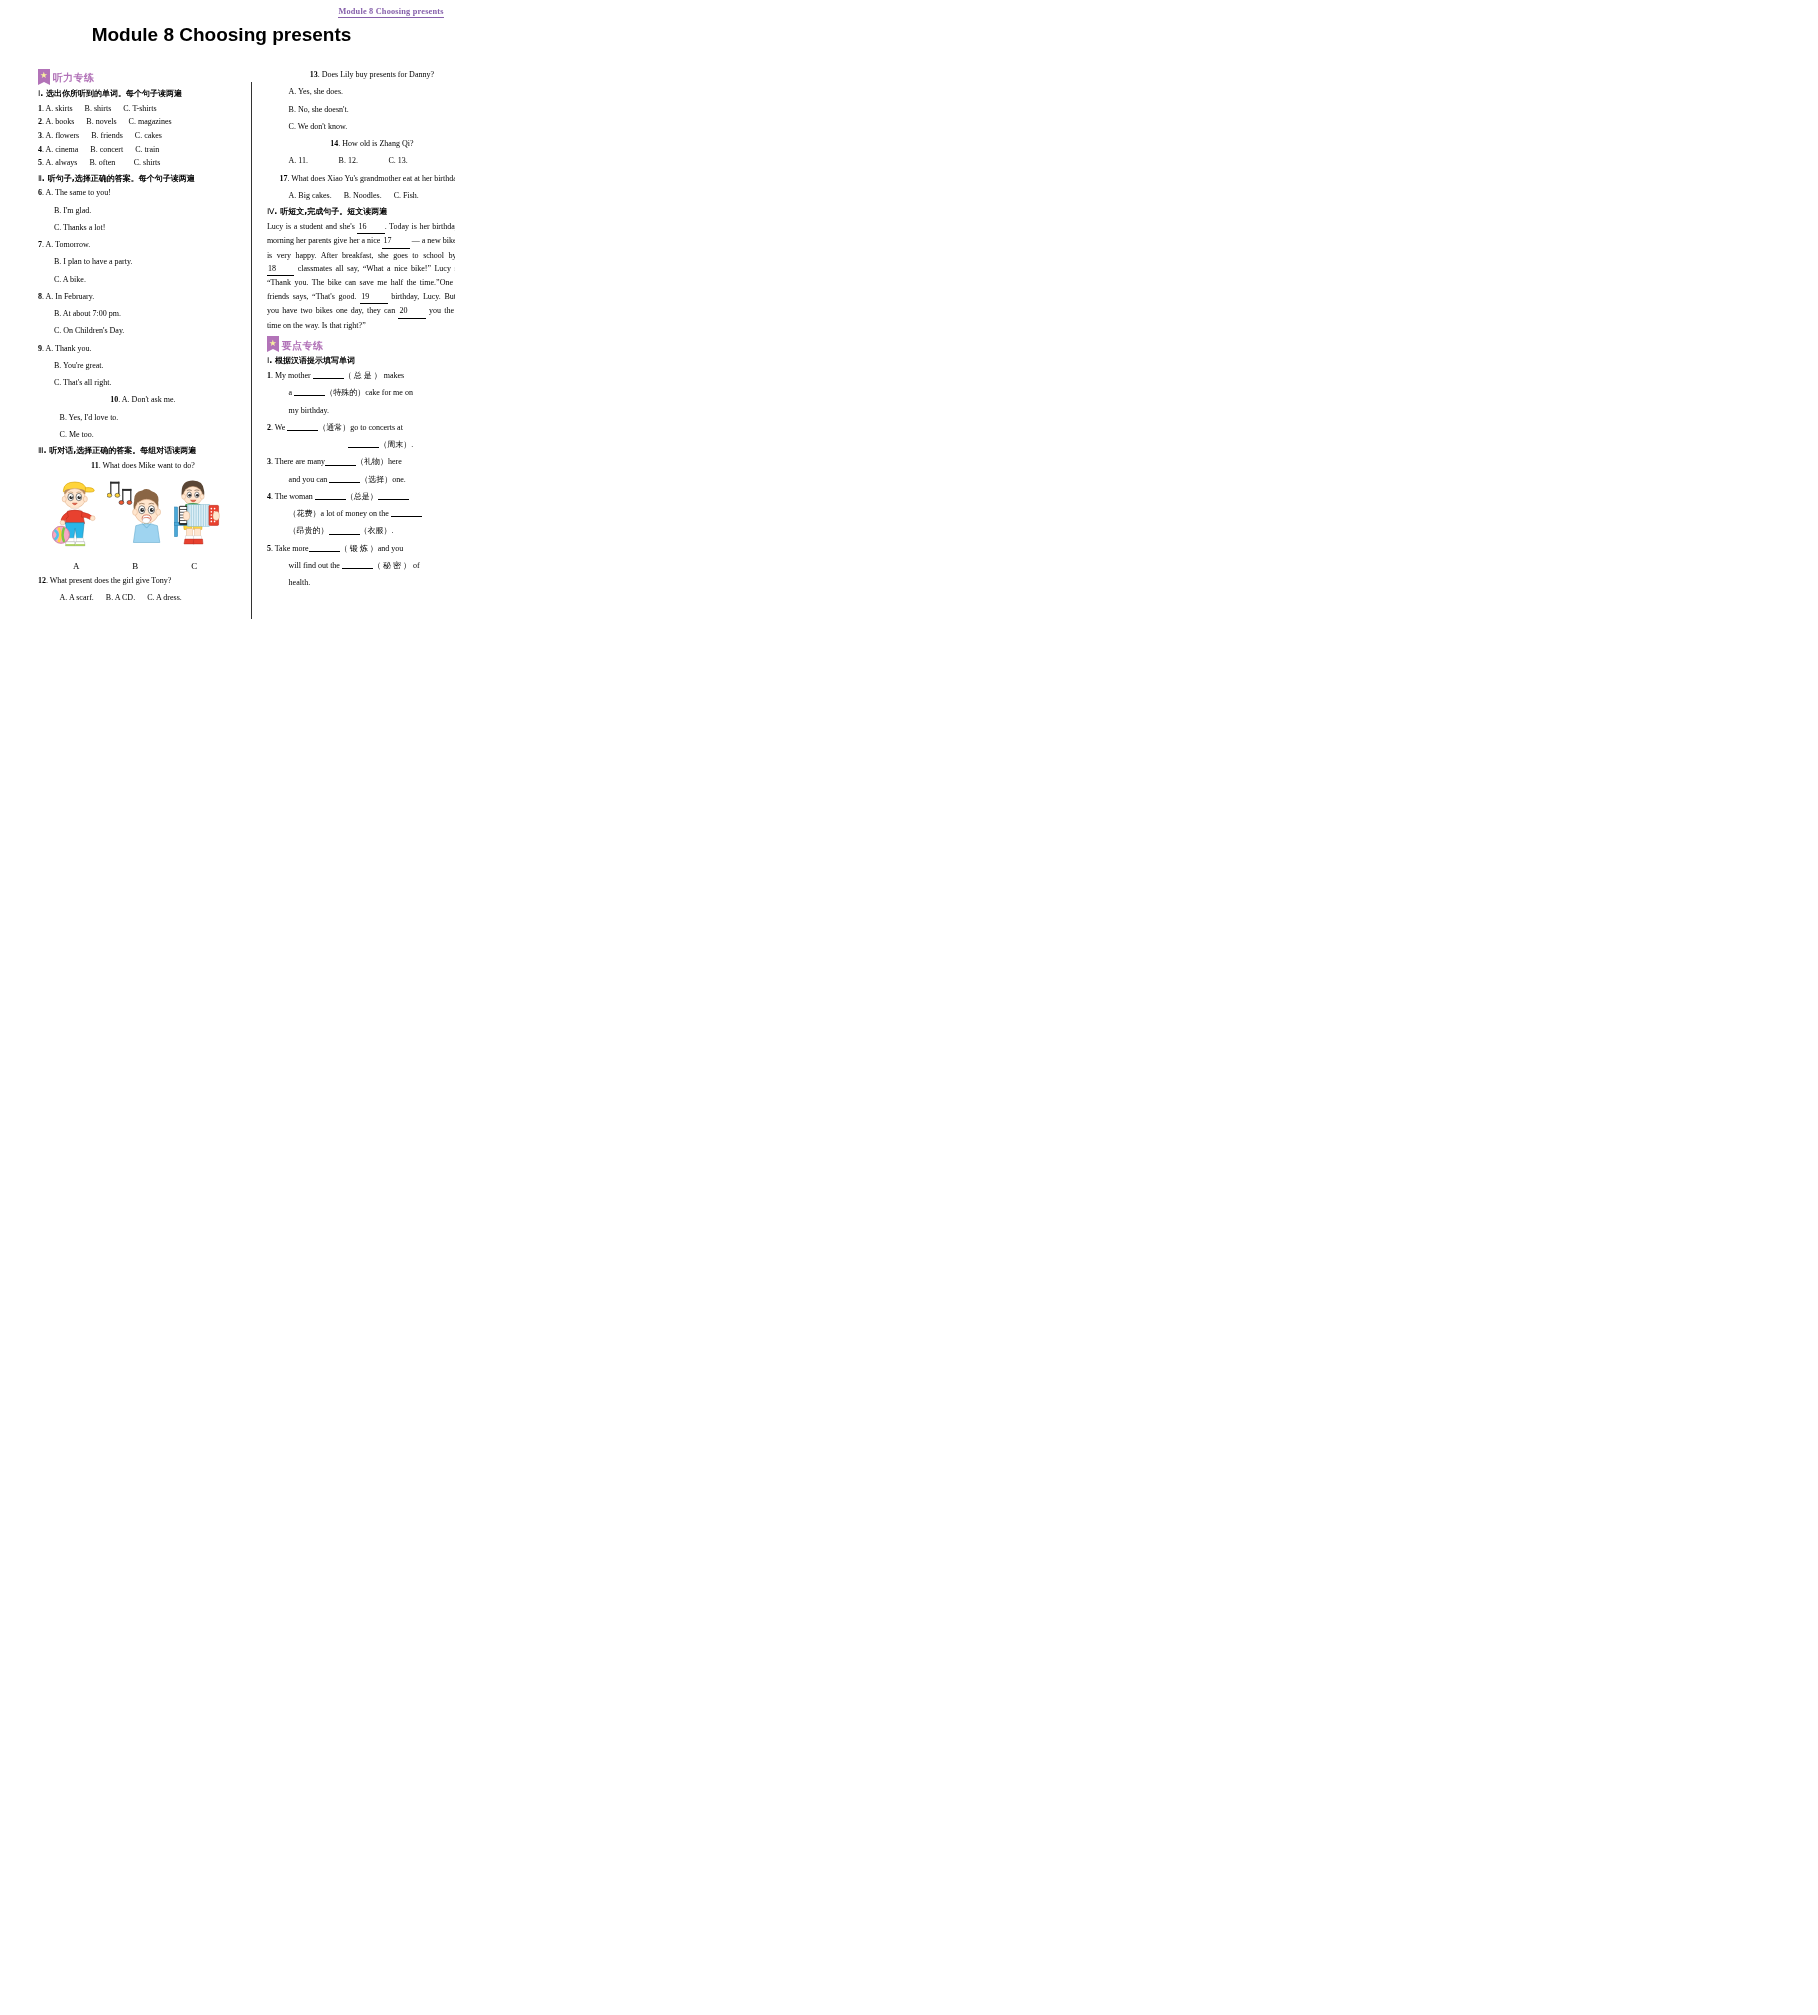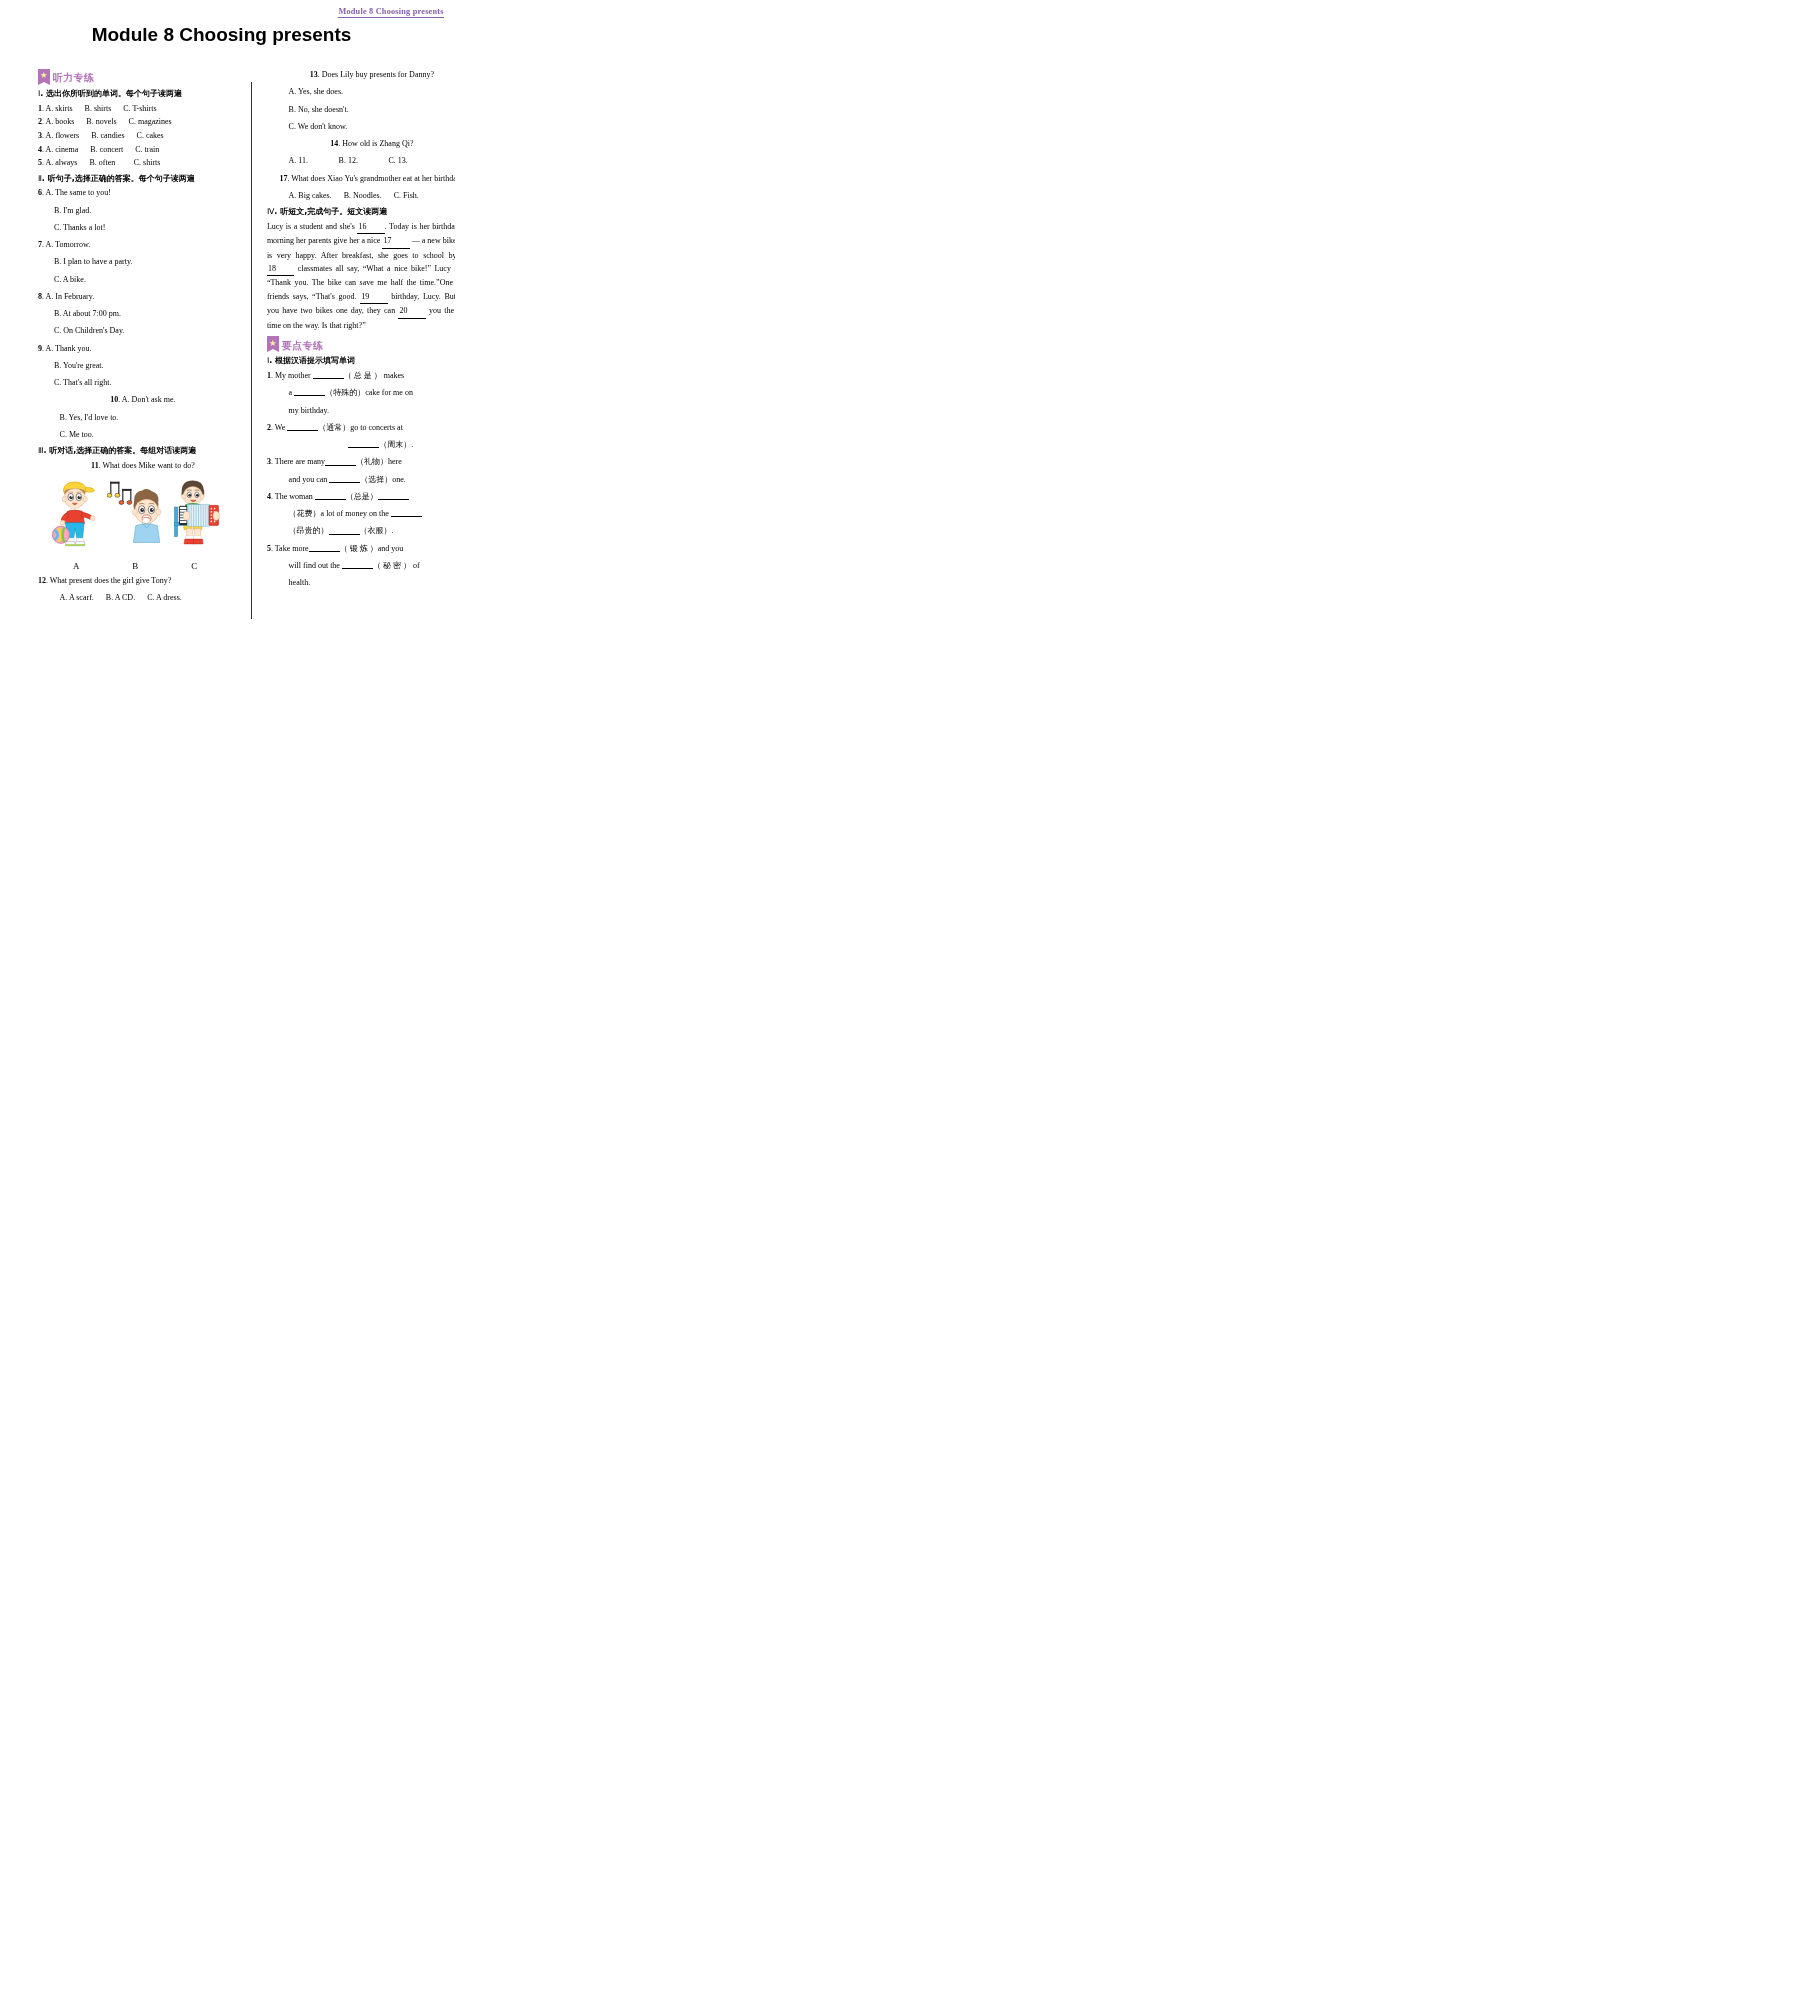--- a/index.html
+++ b/index.html
@@ -200,21 +200,21 @@
         <span>选出你所听到的单词。每个句子读两遍</span>
       </div>
 
       <div class="q inline-opts">
         <span class="num">1</span><span>. </span><span>A. skirts</span><span class="sp"></span><span>B. shirts</span><span class="sp"></span><span>C. T-shirts</span>
       </div>
       <div class="q inline-opts">
         <span class="num">2</span><span>. </span><span>A. books</span><span class="sp"></span><span>B. novels</span><span class="sp"></span><span>C. magazines</span>
       </div>
       <div class="q inline-opts">
-        <span class="num">3</span><span>. </span><span>A. flowers</span><span class="sp"></span><span>B. candies</span><span class="sp"></span><span>C. cakes</span>
+        <span class="num">3</span><span>. </span><span>A. flowers</span><span class="sp"></span><span>B. friends</span><span class="sp"></span><span>C. cakes</span>
       </div>
       <div class="q inline-opts">
         <span class="num">4</span><span>. </span><span>A. cinema</span><span class="sp"></span><span>B. concert</span><span class="sp"></span><span>C. train</span>
       </div>
       <div class="q inline-opts">
         <span class="num">5</span><span>. </span><span>A. always</span><span class="sp"></span><span>B. often</span><span class="sp-lg"></span><span>C. shirts</span>
       </div>
 
       <div class="sec-head">
         <span class="rn">Ⅱ</span><span>.</span>

